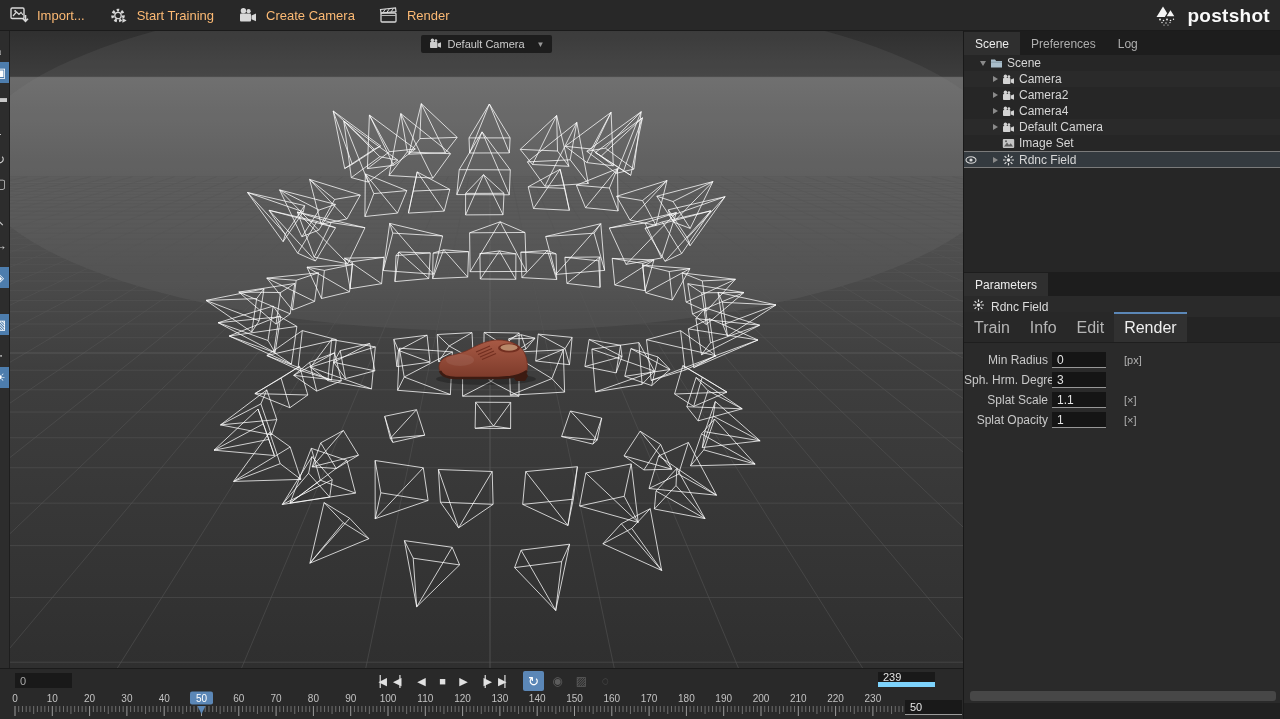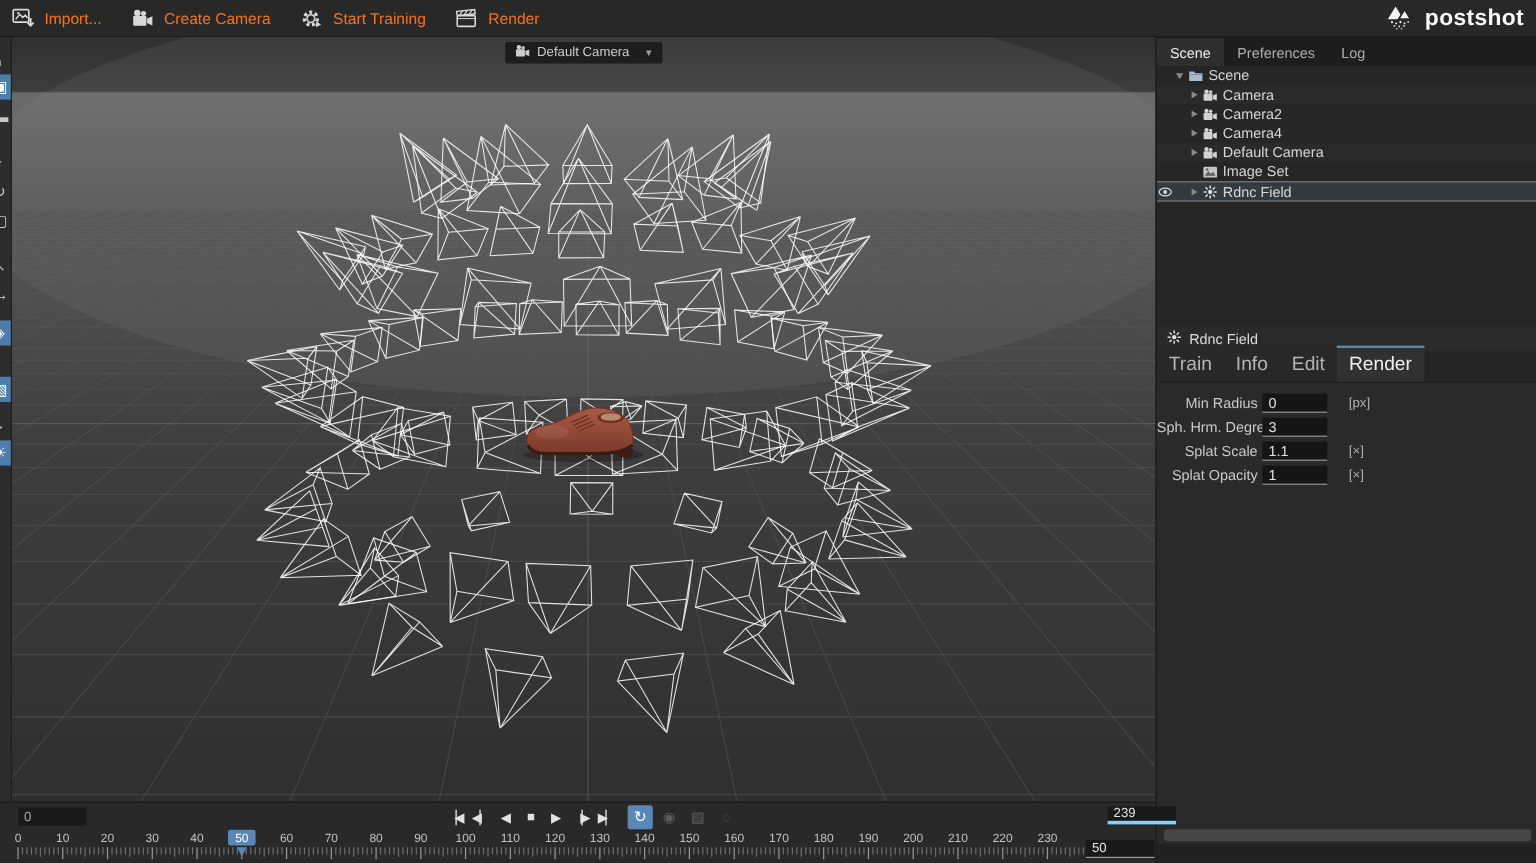--- a/index.html
+++ b/index.html
@@ -4,21 +4,21 @@
 <style>
   * { margin:0; padding:0; box-sizing:border-box; }
   html,body { background:#1a1a1a; }
   body { font-family:"Liberation Sans","DejaVu Sans",sans-serif; }
   #root { position:relative; width:1280px; height:719px; overflow:hidden; background:#2a2a2a; color:#d5d5d5; }
 
   
   #top-toolbar { position:absolute; left:0; top:0; width:1280px; height:31px; background:#282828; border-bottom:1px solid #1b1b1b; display:flex; align-items:center; }
   #toolbar-items { display:flex; align-items:center; height:100%; }
   .tb-item { display:flex; align-items:center; gap:8px; padding:0 14px 0 10px; height:100%; cursor:default; }
-  .tb-item .tb-label { font-size:13px; color:#f97316; white-space:nowrap; }
+  .tb-item .tb-label { font-size:13px; color:#fdba74; white-space:nowrap; }
   .tb-item .tb-icon { display:flex; align-items:center; }
   #brand { position:absolute; right:10px; top:0; height:31px; display:flex; align-items:center; gap:7px; }
   #brand .brand-text { font-size:19px; font-weight:600; color:#fafafa; letter-spacing:.3px; }
 
   
   #left-strip { position:absolute; left:0; top:31px; width:10px; height:637px; background:#2d2d2d; border-right:1px solid #1e1e1e; overflow:hidden; }
   .ls-item { position:absolute; left:0; width:10px; height:21px; overflow:hidden; color:#c8c8c8; font-size:13px; line-height:21px; }
   .ls-item span { display:inline-block; margin-left:-6px; }
   .ls-item.active { background:#4d7dad; color:#fff; }
 
@@ -54,21 +54,21 @@
   .pf-label { width:88px; text-align:right; font-size:12px; color:#c9c9c9; padding-right:4px; flex:none; white-space:nowrap; }
   .pf-input { width:54px; height:16px; background:#151515; border:none; border-bottom:1px solid #979797; color:#e2e2e2; font-size:12px; padding:0 0 0 5px; font-family:inherit; flex:none; }
   .pf-unit { font-size:11px; color:#b2b2b2; padding-left:18px; }
   #h-scrollbar { position:absolute; left:6px; right:4px; bottom:18px; height:10px; background:#474747; border-radius:3px; }
   #aside-bottom { position:absolute; left:0; right:0; bottom:0; height:16px; background:#212121; }
 
   
   #timeline { position:absolute; left:0; top:668px; width:963px; height:51px; background:#292929; border-top:1px solid #1b1b1b; }
   .frame-field { position:absolute; width:57px; height:15px; background:#191919; border:none; color:#c9c9c9; font-size:11px; padding-left:5px; font-family:inherit; }
   #range-start { left:15px; top:4px; color:#a8a8a8; }
-  #range-end { left:923px; top:3px; border-bottom:3px solid #7dd3fc; color:#e3e3e3; }
+  #range-end { left:878px; top:3px; border-bottom:5px solid #7dd3fc; color:#e3e3e3; }
   #current-frame { left:905px; top:31px; border-bottom:1px solid #9b9b9b; color:#e3e3e3; }
   #transport { position:absolute; left:368px; top:2px; display:flex; align-items:center; }
   .tp-btn { width:21px; height:20px; display:flex; align-items:center; justify-content:center; color:#e2e2e2; font-size:11px; letter-spacing:-2px; cursor:default; border-radius:2px; }
   .tp-btn.loop { margin-left:8px; background:#5b87b7; color:#ffffff; font-size:13px; letter-spacing:0; }
   .tp-btn.ghost { opacity:.28; margin-left:3px; font-size:12px; letter-spacing:0; }
   #ruler-svg { position:absolute; left:0; top:0; }
 </style>
 </head>
 <body>
 
@@ -82,38 +82,38 @@
               <rect x="1" y="2" width="13" height="10.5" rx="1.2" fill="none" stroke="#d8d8d8" stroke-width="1.4"></rect>
               <path d="M3 10 L6.5 6 L9 8.5 L11 6.5 L13 9" fill="none" stroke="#d8d8d8" stroke-width="1.2"></path>
               <circle cx="5.2" cy="4.9" r="1" fill="#d8d8d8"></circle>
               <path d="M15.5 9 v6 M13 12.8 l2.5 2.6 2.5 -2.6" fill="none" stroke="#d8d8d8" stroke-width="1.6"></path>
             </svg>
           </span>
           <span class="tb-label">Import...</span>
         </div>
         <div class="tb-item">
           <span class="tb-icon">
+            <svg width="20" height="19" viewBox="0 0 20 19">
+              <circle cx="9" cy="9.5" r="5.4" fill="none" stroke="#d8d8d8" stroke-width="2.8" stroke-dasharray="2.5 2.2"></circle>
+              <circle cx="9" cy="9.5" r="3.2" fill="none" stroke="#d8d8d8" stroke-width="1.3"></circle>
+              <path d="M13.4 12 l4.2 2.4 -4.2 2.4 z" fill="#d8d8d8"></path>
+            </svg>
+          </span>
+          <span class="tb-label">Start Training</span>
+        </div>
+        <div class="tb-item">
+          <span class="tb-icon">
             <svg width="20" height="17" viewBox="0 0 20 17">
               <circle cx="5.4" cy="3.8" r="2.7" fill="#d8d8d8"></circle>
               <circle cx="10.6" cy="4.2" r="2.1" fill="#d8d8d8"></circle>
               <rect x="2" y="6.4" width="11" height="8" rx="1" fill="#d8d8d8"></rect>
               <path d="M13.5 8.6 L18 6.6 V14.2 L13.5 12.2 Z" fill="#d8d8d8"></path>
             </svg>
           </span>
           <span class="tb-label">Create Camera</span>
-        </div>
-        <div class="tb-item">
-          <span class="tb-icon">
-            <svg width="20" height="19" viewBox="0 0 20 19">
-              <circle cx="9" cy="9.5" r="5.4" fill="none" stroke="#d8d8d8" stroke-width="2.8" stroke-dasharray="2.5 2.2"></circle>
-              <circle cx="9" cy="9.5" r="3.2" fill="none" stroke="#d8d8d8" stroke-width="1.3"></circle>
-              <path d="M13.4 12 l4.2 2.4 -4.2 2.4 z" fill="#d8d8d8"></path>
-            </svg>
-          </span>
-          <span class="tb-label">Start Training</span>
         </div>
         <div class="tb-item">
           <span class="tb-icon">
             <svg width="20" height="18" viewBox="0 0 20 18">
               <path d="M1.5 3.5 L16.5 2 L17 5.5 L2 7 Z" fill="none" stroke="#d8d8d8" stroke-width="1.2"></path>
               <path d="M4 6.6 L6.5 2.9 M8 6.2 L10.5 2.6 M12 5.9 L14.5 2.3" stroke="#d8d8d8" stroke-width="1"></path>
               <rect x="2" y="7" width="15" height="9" rx="1" fill="none" stroke="#d8d8d8" stroke-width="1.3"></rect>
               <path d="M2.5 9.5 h14" stroke="#d8d8d8" stroke-width="0.8"></path>
             </svg>
           </span>
@@ -514,20 +514,23 @@
             <svg width="13" height="12" viewBox="0 0 13 12">
               <g stroke="#e0e0e0" stroke-width="1.2">
                 <path d="M6.5 0.5 V3 M6.5 9 V11.5 M1 6 H3.5 M9.5 6 H12 M2.6 2.1 L4.4 3.9 M8.6 8.1 L10.4 9.9 M10.4 2.1 L8.6 3.9 M4.4 8.1 L2.6 9.9"></path>
               </g>
               <circle cx="6.5" cy="6" r="1.8" fill="#e0e0e0"></circle>
             </svg>
           </span>
           <span class="tr-label">Rdnc Field</span>
         </div>
       </div>
+    <div class="tabbar" id="params-tabbar">
+      <div class="tab active">Parameters</div>
+    </div>
     <div id="params-node">
       <span id="params-node-icon"><svg width="13" height="12" viewBox="0 0 13 12">
             <g stroke="#e0e0e0" stroke-width="1.2">
               <path d="M6.5 0.5 V3 M6.5 9 V11.5 M1 6 H3.5 M9.5 6 H12 M2.6 2.1 L4.4 3.9 M8.6 8.1 L10.4 9.9 M10.4 2.1 L8.6 3.9 M4.4 8.1 L2.6 9.9"></path>
             </g>
             <circle cx="6.5" cy="6" r="1.8" fill="#e0e0e0"></circle>
           </svg></span>
       <span>Rdnc Field</span>
     </div>
     <div id="sub-tabs">

